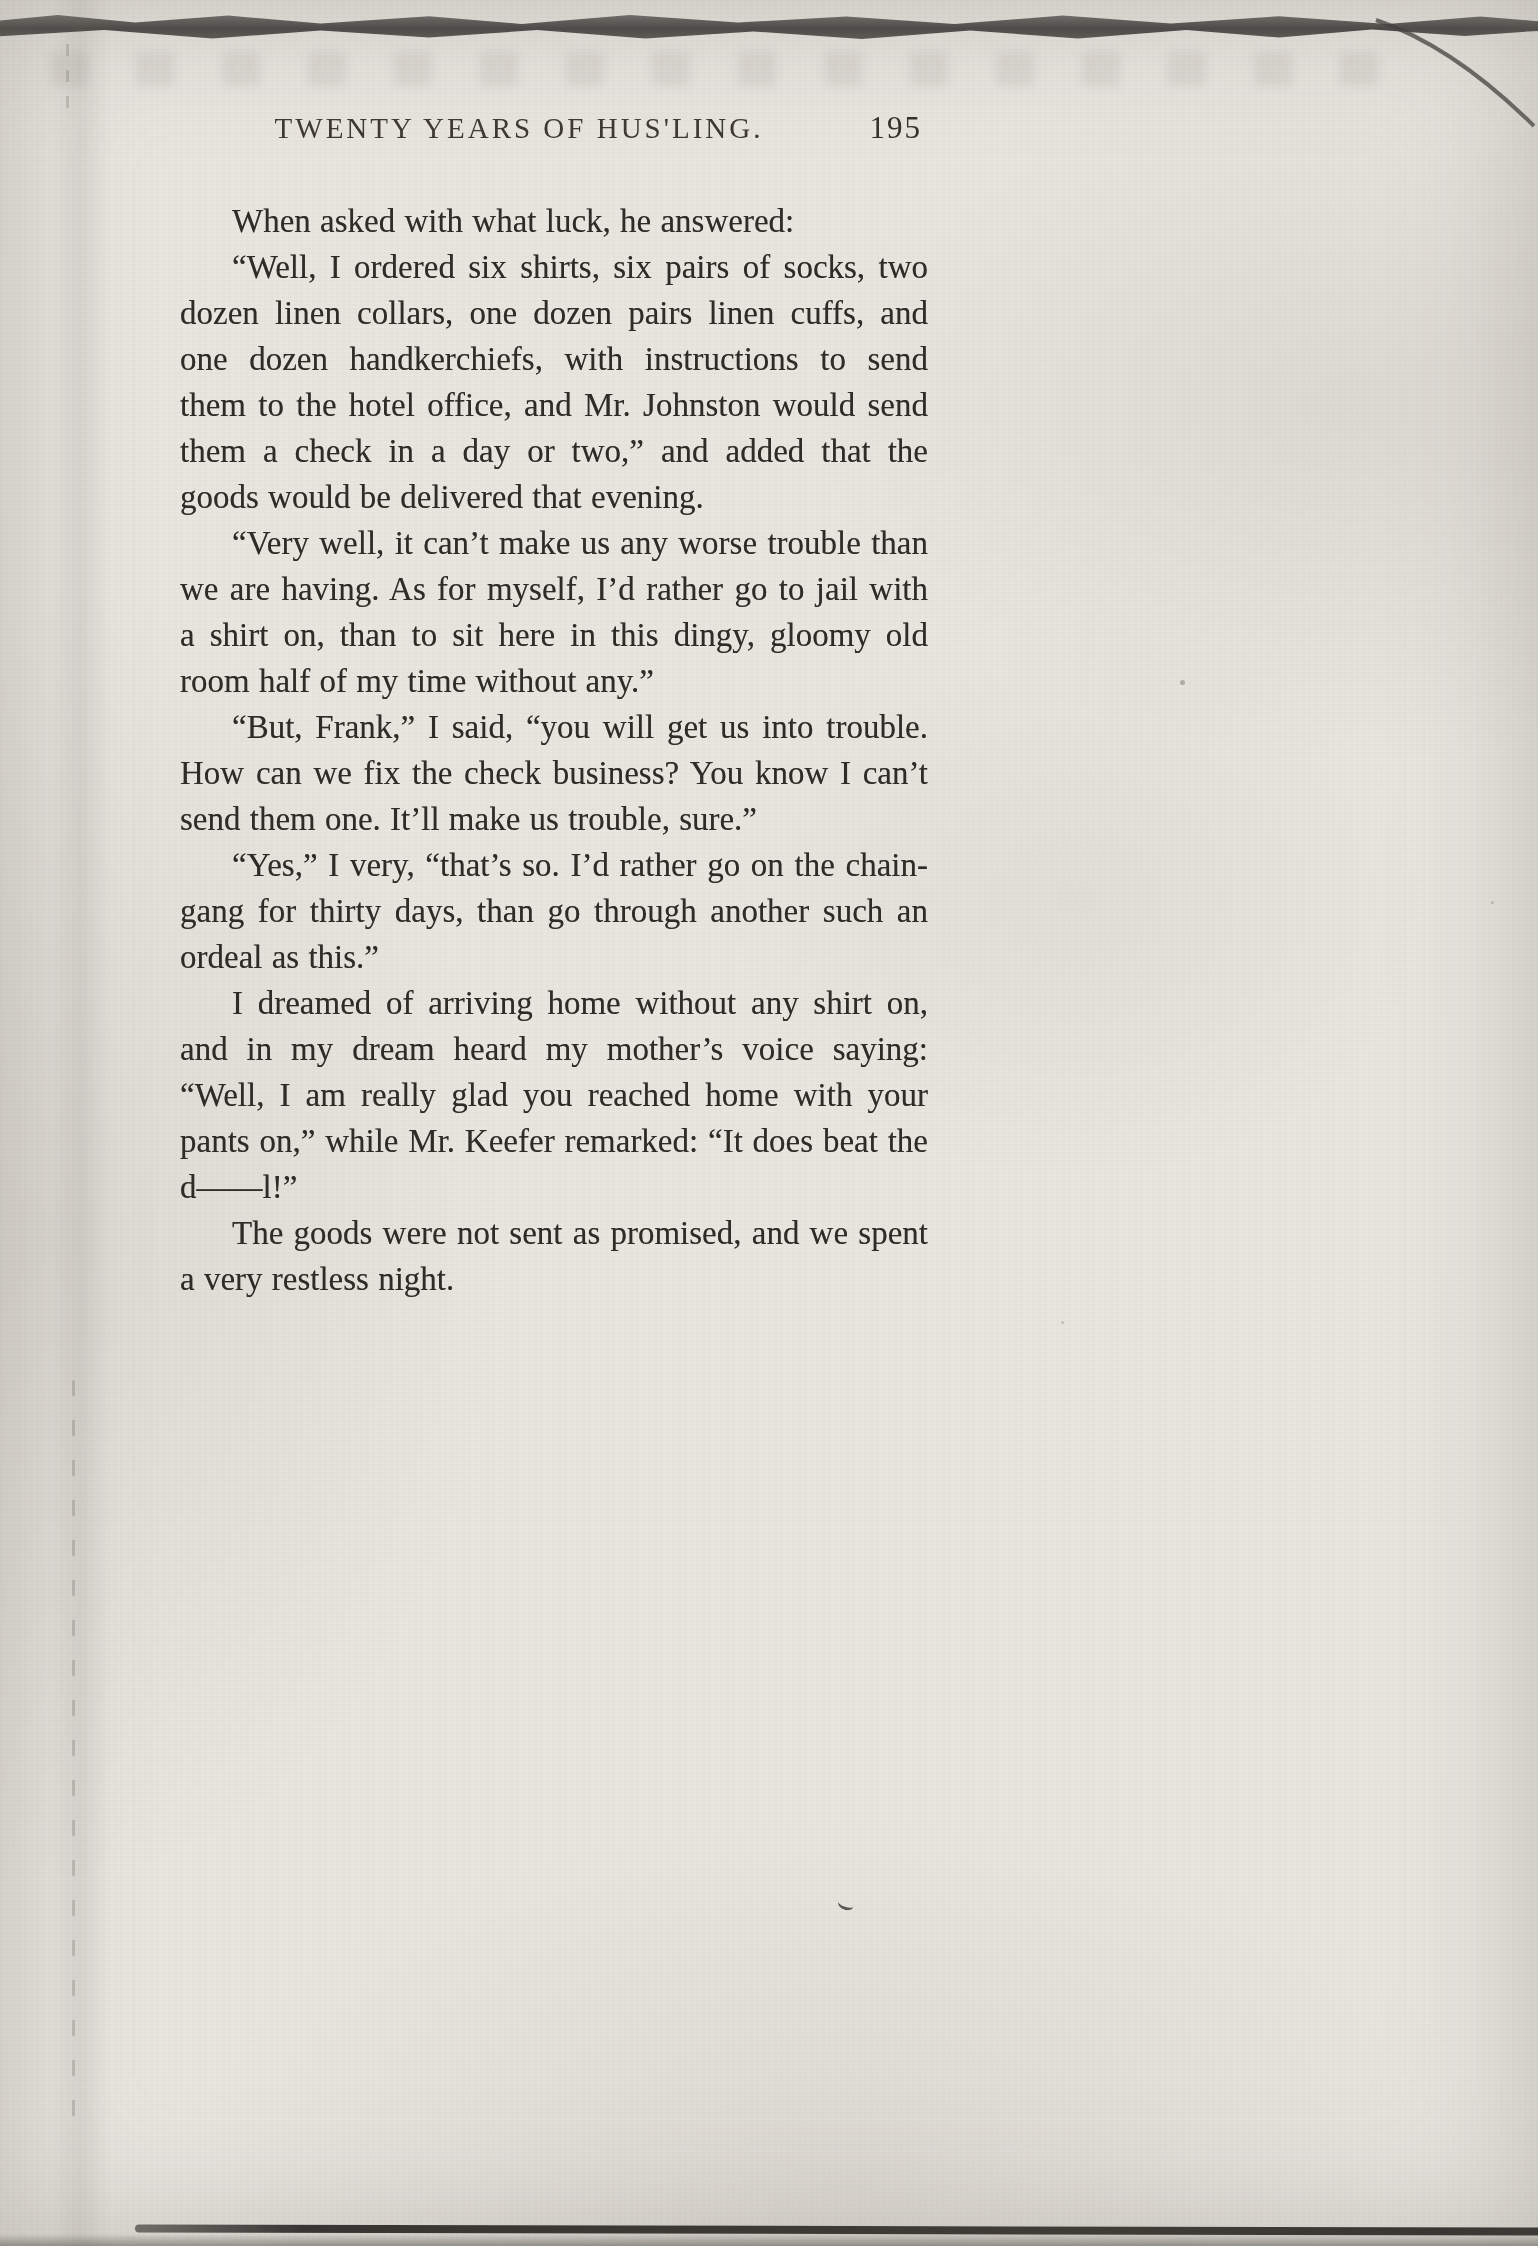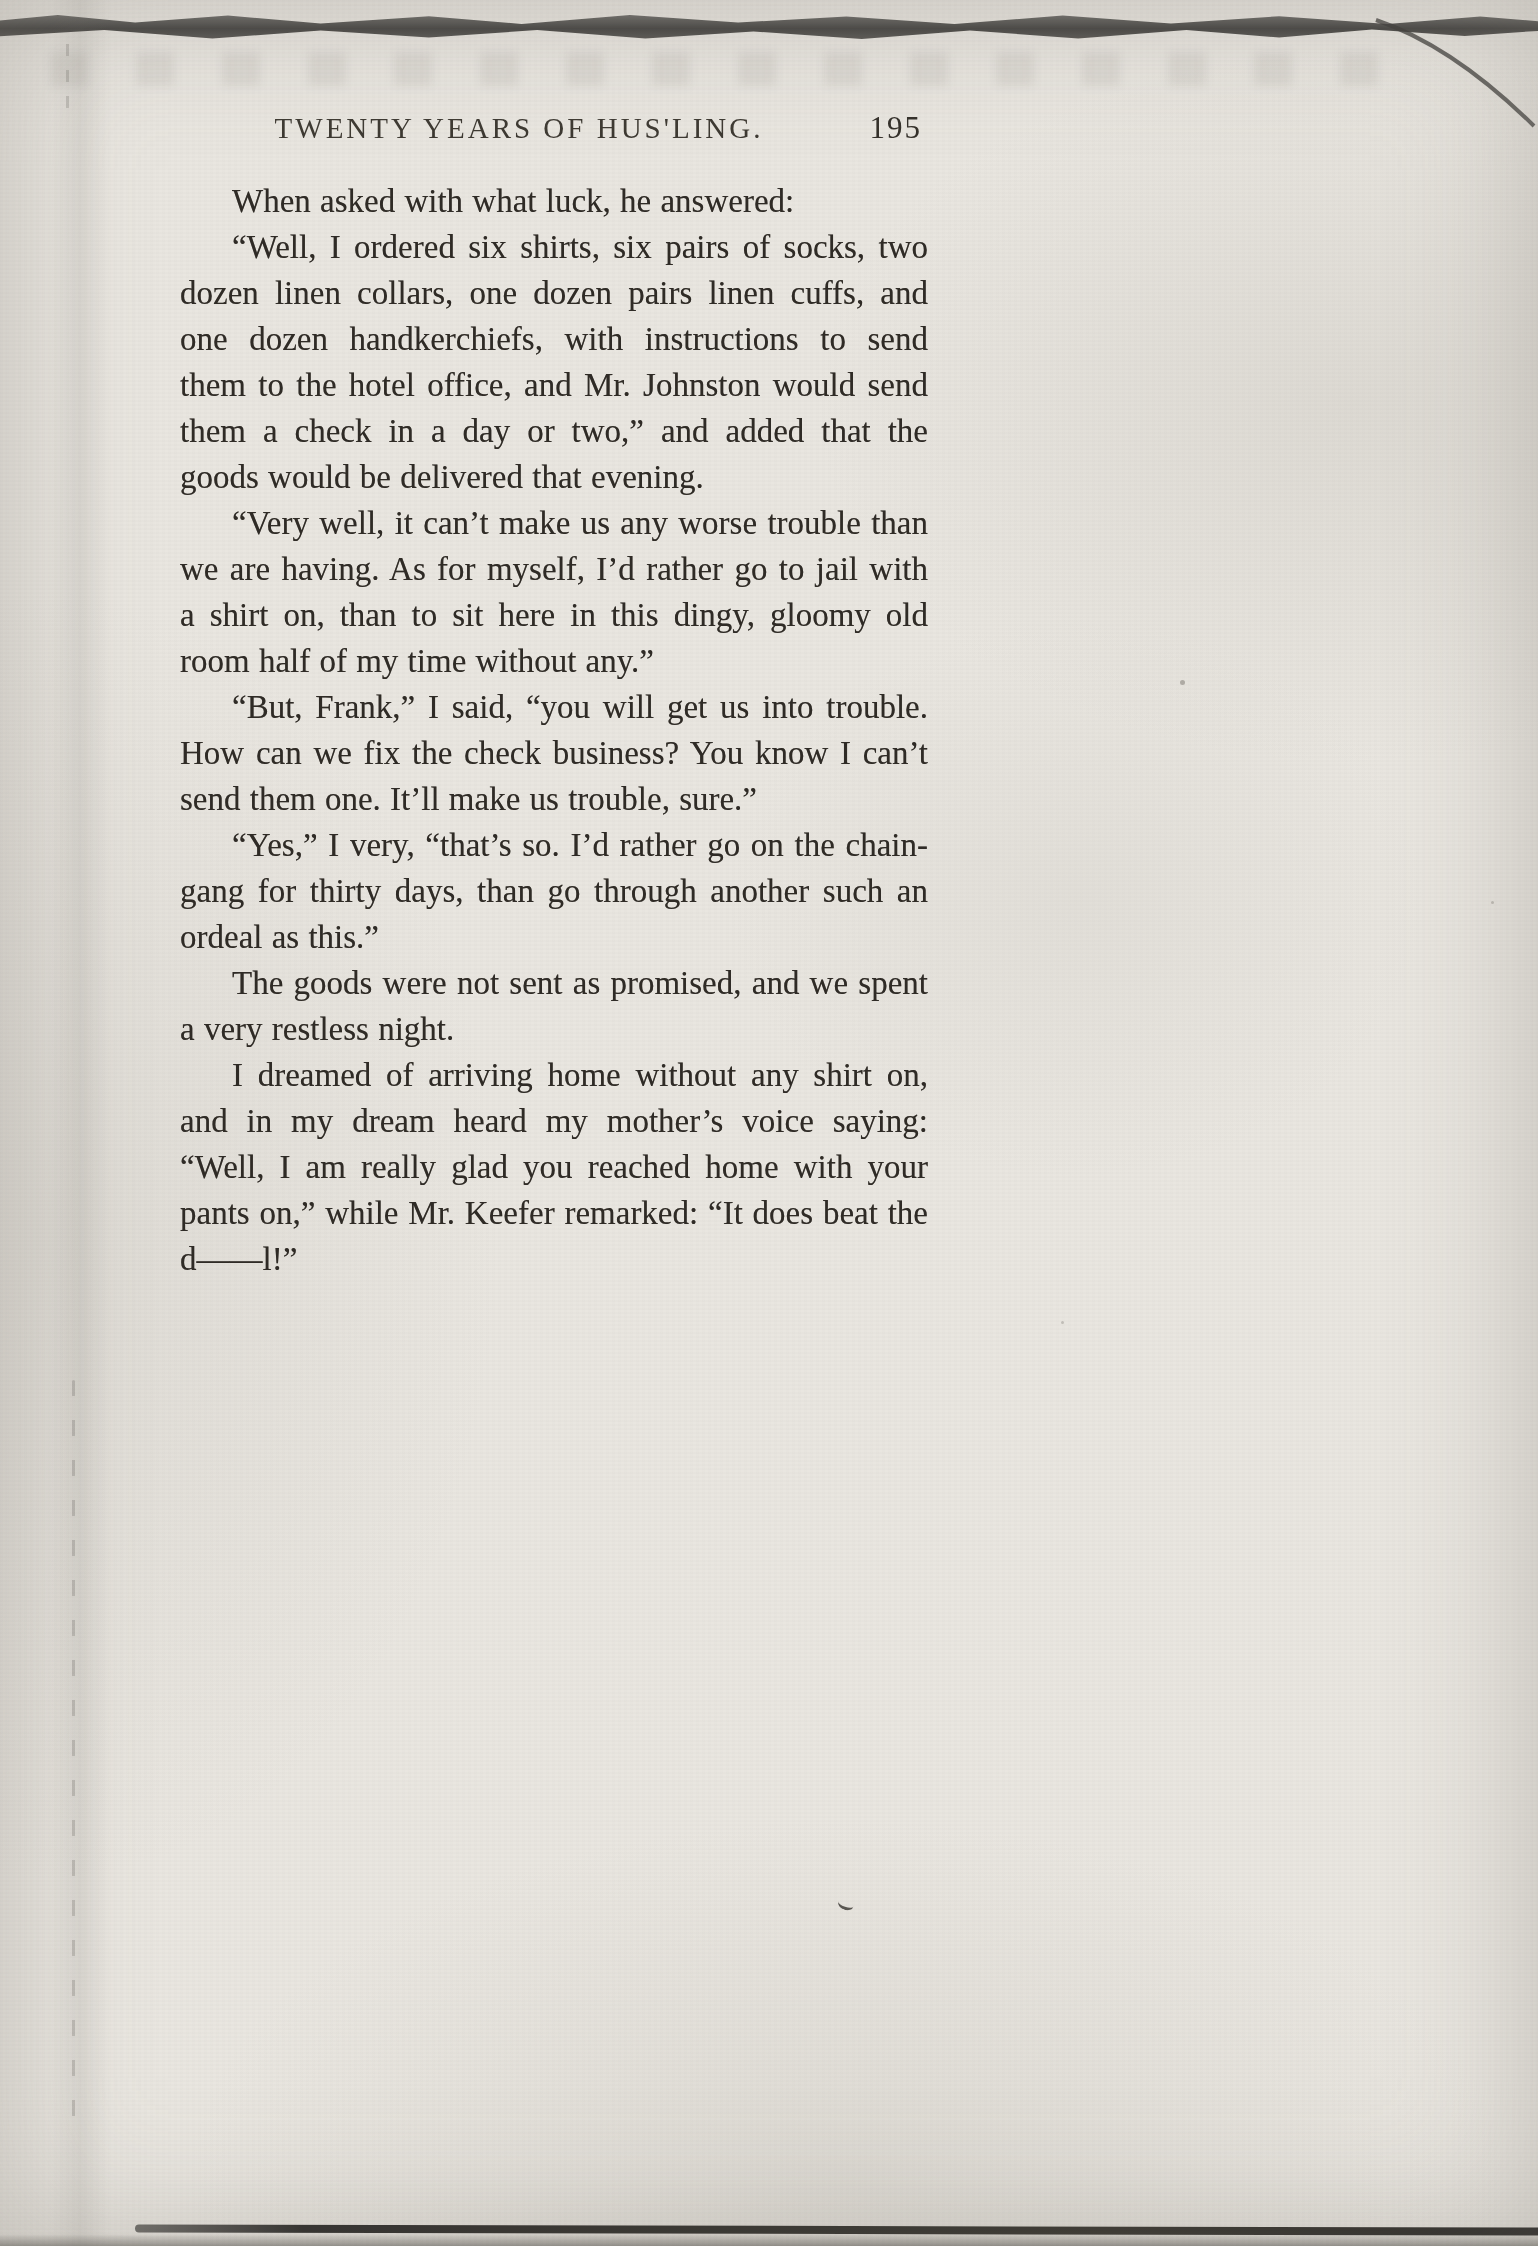--- a/index.html
+++ b/index.html
@@ -89,21 +89,21 @@
     white-space: nowrap;
   }
   .page-number {
     position: absolute;
     right: 6px; top: -2px;
     font-size: 31px;
     letter-spacing: 2px;
     color: #35312b;
   }
   .body-text {
-    margin-top: 22px;
+    margin-top: 42px;
   }
   .body-text p {
     margin: 0;
     text-indent: 52px;
     font-size: 33px;
     line-height: 46px;
     text-align: justify;
     text-shadow: 0 0 0.6px rgba(48,44,38,0.45);
     word-spacing: 1px;
   }
@@ -158,22 +158,22 @@
       <div class="running-title">TWENTY YEARS OF HUS'LING.</div>
       <div class="page-number">195</div>
     </header>
 
     <main class="body-text">
       <p>When asked with what luck, he answered:</p>
       <p>“Well, I ordered six shirts, six pairs of socks, two dozen linen collars, one dozen pairs linen cuffs, and one dozen handkerchiefs, with instructions to send them to the hotel office, and Mr. Johnston would send them a check in a day or two,” and added that the goods would be delivered that evening.</p>
       <p>“Very well, it can’t make us any worse trouble than we are having. As for myself, I’d rather go to jail with a shirt on, than to sit here in this dingy, gloomy old room half of my time without any.”</p>
       <p>“But, Frank,” I said, “you will get us into trouble. How can we fix the check business? You know I can’t send them one. It’ll make us trouble, sure.”</p>
       <p>“Yes,” I very, “that’s so. I’d rather go on the chain-gang for thirty days, than go through another such an ordeal as this.”</p>
+      <p>I dreamed of arriving home without any shirt on, and in my dream heard my mother’s voice saying: “Well, I am really glad you reached home with your pants on,” while Mr. Keefer remarked: “It does beat the d——l!”</p>
       <p>The goods were not sent as promised, and we spent a very restless night.</p>
-      <p>I dreamed of arriving home without any shirt on, and in my dream heard my mother’s voice saying: “Well, I am really glad you reached home with your pants on,” while Mr. Keefer remarked: “It does beat the d——l!”</p>
     </main>
   </div>
 
   <div class="ink-speck"></div>
   <div class="paper-speck" style="left:1180px; top:680px;"></div>
 
   <div class="bottom-line"></div>
   <div class="bottom-fade"></div>
 
   <div class="vignette"></div>

